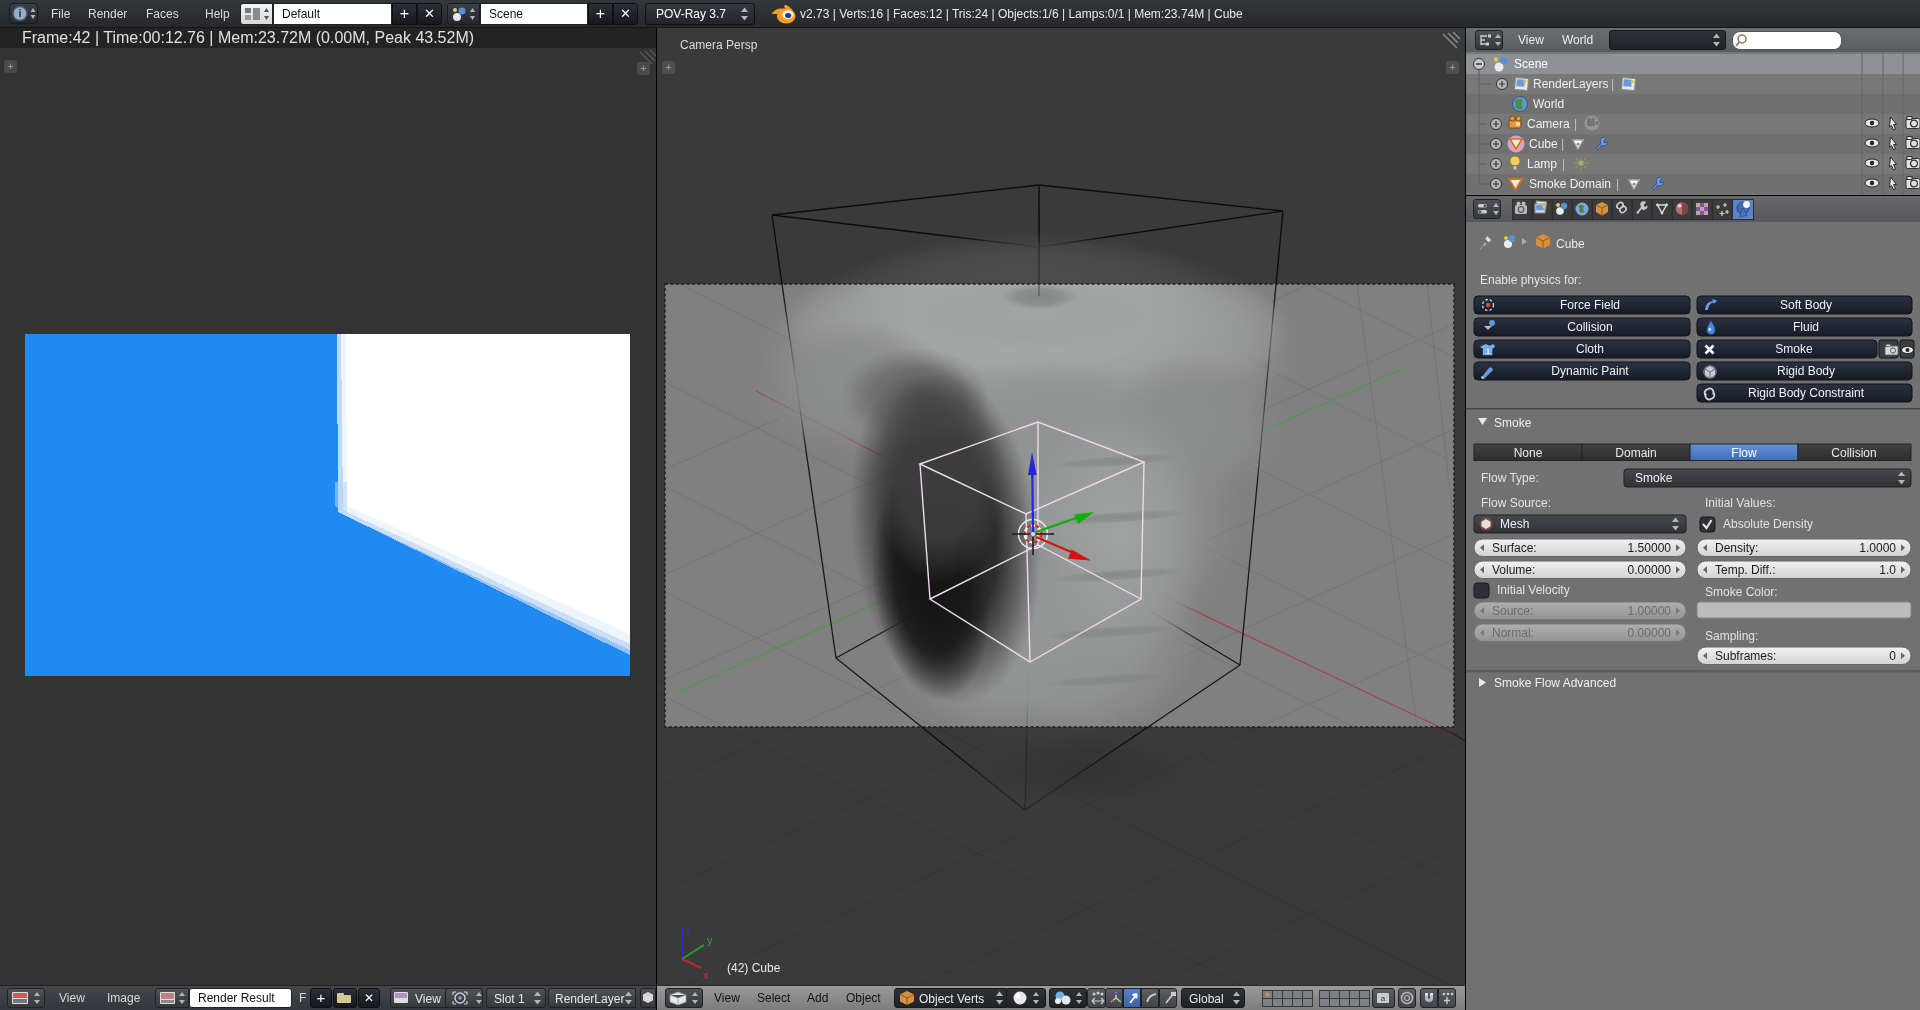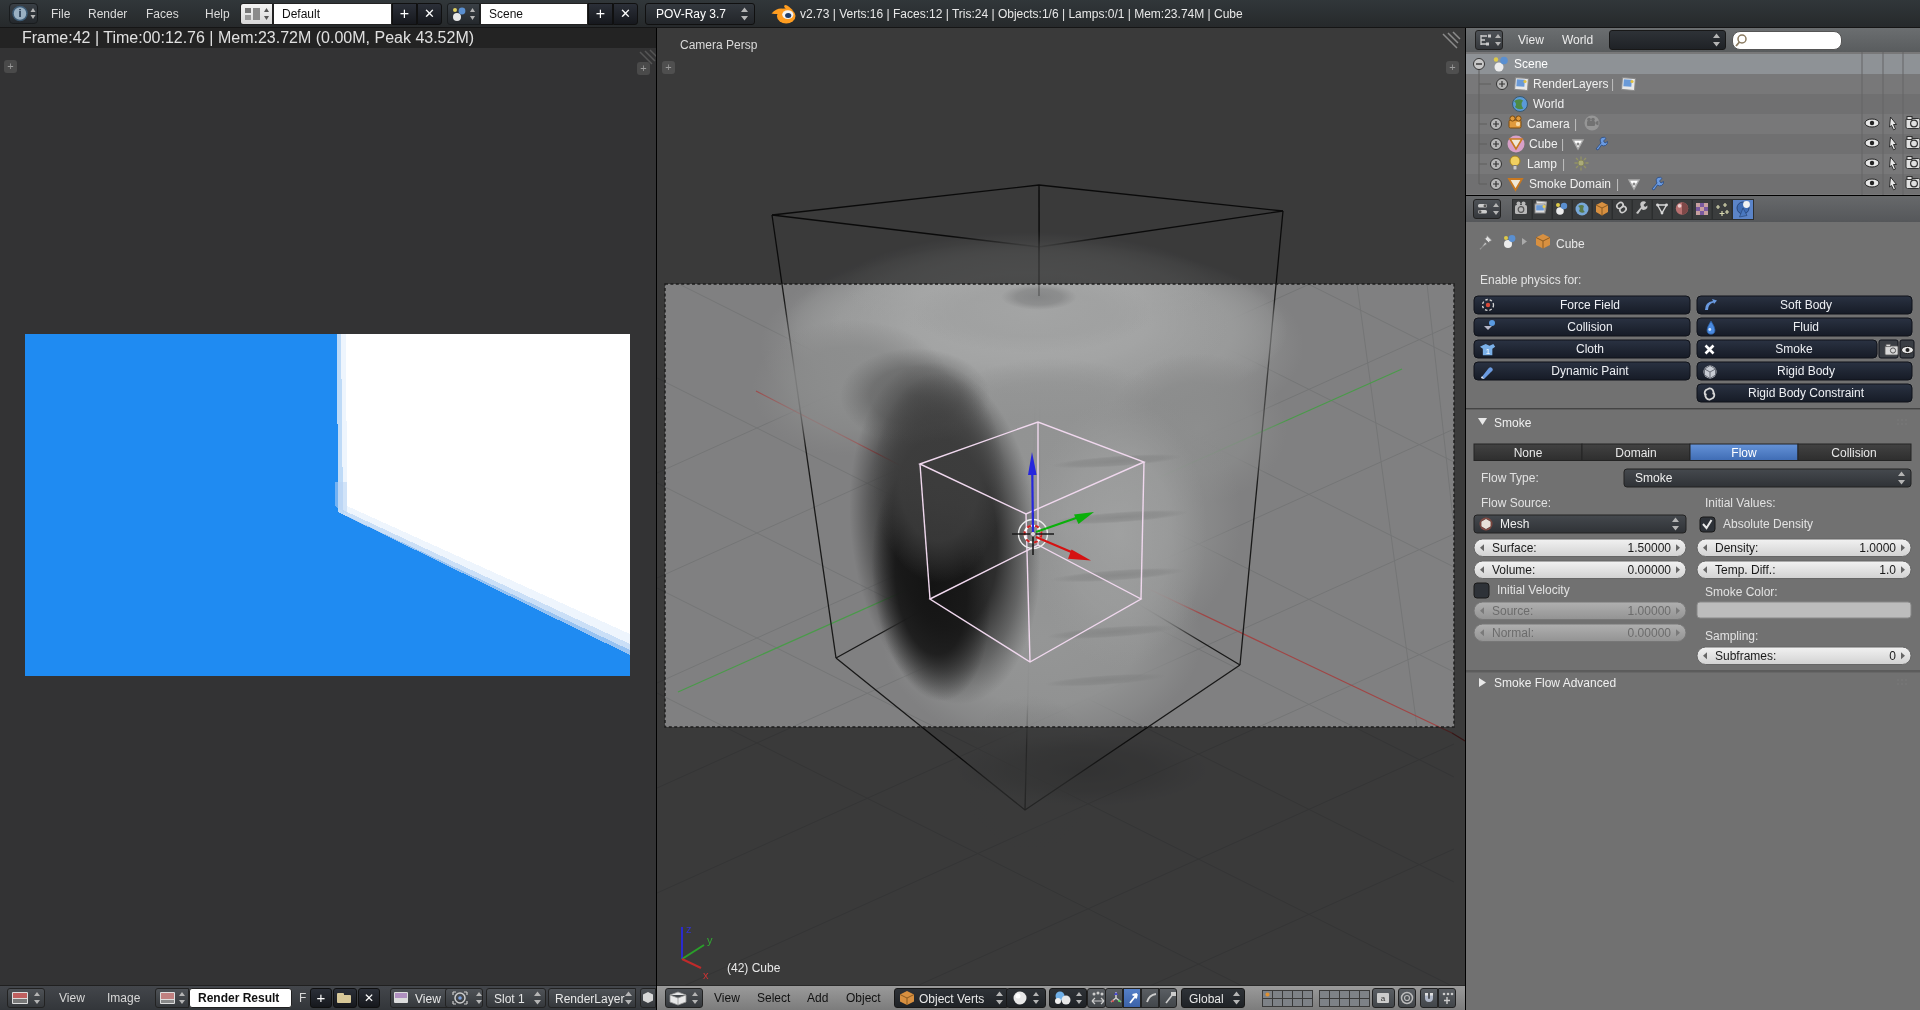--- a/index.html
+++ b/index.html
@@ -115,21 +115,21 @@
   <span class="abs" style="left:59px;top:5px;">View</span>
   <span class="abs" style="left:107px;top:5px;">Image</span>
   <div class="abs" style="left:155px;top:2px;width:34px;height:20px;background:linear-gradient(#4e5257,#35383c);border:1px solid #222;border-radius:3px 0 0 3px;">
     <svg width="32" height="18">
         <rect x="4" y="3" width="15" height="12" rx="1" fill="#ddd"></rect>
         <rect x="5" y="4" width="13" height="6" fill="#c08080"></rect>
         <rect x="5" y="11" width="13" height="3" fill="#888"></rect>
     <path d="M23 7 l6 0 -3 -4 z M23 11 l6 0 -3 4 z" fill="#b5b5b5"></path>
       </svg>
   </div>
-  <div class="wfield" style="left:189px;top:2px;width:103px;height:20px;line-height:18px;border:1px solid #222;font-weight:bold;">Render Result</div>
+  <div class="wfield" style="left:189px;top:2px;width:103px;height:20px;line-height:18px;border:1px solid #222;">Render Result</div>
   <span class="abs" style="left:299px;top:5px;">F</span>
   <div class="dbtn" style="left:310px;top:2px;width:22px;height:20px;font-size:15px;line-height:18px;">+</div>
   <div class="dbtn" style="left:333px;top:2px;width:24px;height:20px;">
     <svg width="22" height="18">
         <rect x="3" y="6" width="14" height="8" rx="1" fill="#d8c898"></rect>
         <rect x="3" y="4" width="7" height="4" rx="1" fill="#d8c898"></rect>
       </svg>
   </div>
   <div class="dbtn" style="left:358px;top:2px;width:22px;height:20px;font-size:12px;line-height:19px;">✕</div>
   <div class="abs" style="left:390px;top:2px;width:90px;height:20px;background:linear-gradient(#4e5257,#35383c);border:1px solid #222;border-radius:3px;color:#e8e8e8;">

